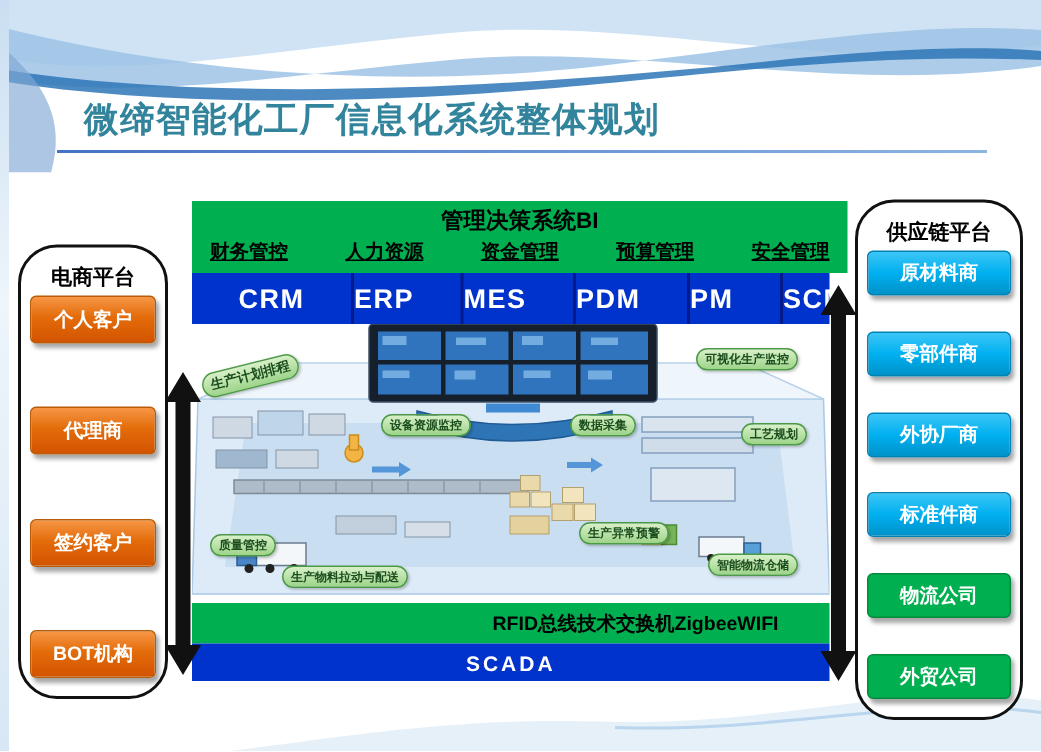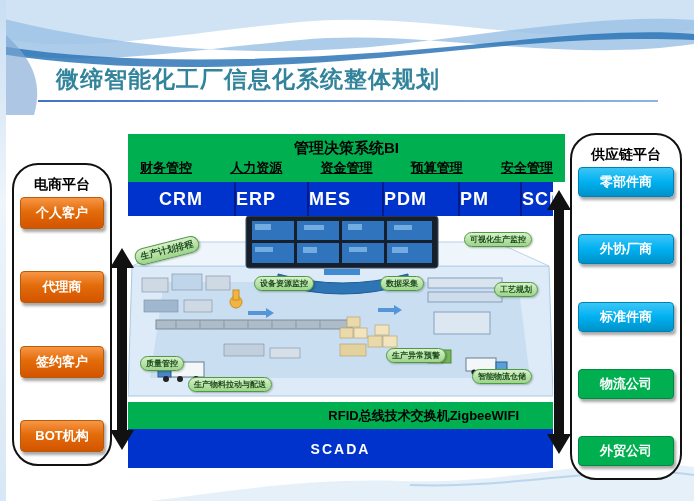--- a/index.html
+++ b/index.html
@@ -41,21 +41,21 @@
   .module + .module{border-left:2px solid #021a8c;}
 
   .factory{position:absolute;left:128px;top:216px;width:425px;height:186px;}
   .callout{position:absolute;background:linear-gradient(180deg,#d8f0c8,#9ed48a);
     border:1px solid #4c9a45;border-radius:9px;padding:1px 5px;font-size:8px;font-weight:bold;
     color:#1c4d1f;white-space:nowrap;box-shadow:1px 1px 2px rgba(0,0,0,.25);}
 
   .net-bar{position:absolute;left:128px;top:402px;width:425px;height:27px;background:#00B050;
     display:flex;align-items:center;justify-content:flex-end;padding:0 34px;box-sizing:border-box;}
   .net-bar span{font-size:13px;font-weight:bold;color:#000;}
-  .scada{position:absolute;left:128px;top:429px;width:425px;height:39px;background:#0033CC;
+  .scada{position:absolute;left:128px;top:429px;width:425px;height:25px;background:#0033CC;
     display:flex;align-items:center;justify-content:center;color:#fff;font-weight:bold;
     font-size:14px;letter-spacing:2px;}
 
   .flow-arrow{position:absolute;}
 </style>
 </head>
 <body>
 
 <div class="slide">
 
@@ -82,20 +82,21 @@
       <div class="btn orange">个人客户</div>
       <div class="btn orange">代理商</div>
       <div class="btn orange">签约客户</div>
       <div class="btn orange">BOT机构</div>
     </div>
   </div>
 
   <div class="panel right-panel">
     <div class="panel-title">供应链平台</div>
     <div class="panel-items">
+      <div class="btn cyan">原材料商</div>
       <div class="btn cyan">零部件商</div>
       <div class="btn cyan">外协厂商</div>
       <div class="btn cyan">标准件商</div>
       <div class="btn greenbtn">物流公司</div>
       <div class="btn greenbtn">外贸公司</div>
     </div>
   </div>
 
   <div class="bi-banner">
     <div class="bi-title">管理决策系统BI</div>

